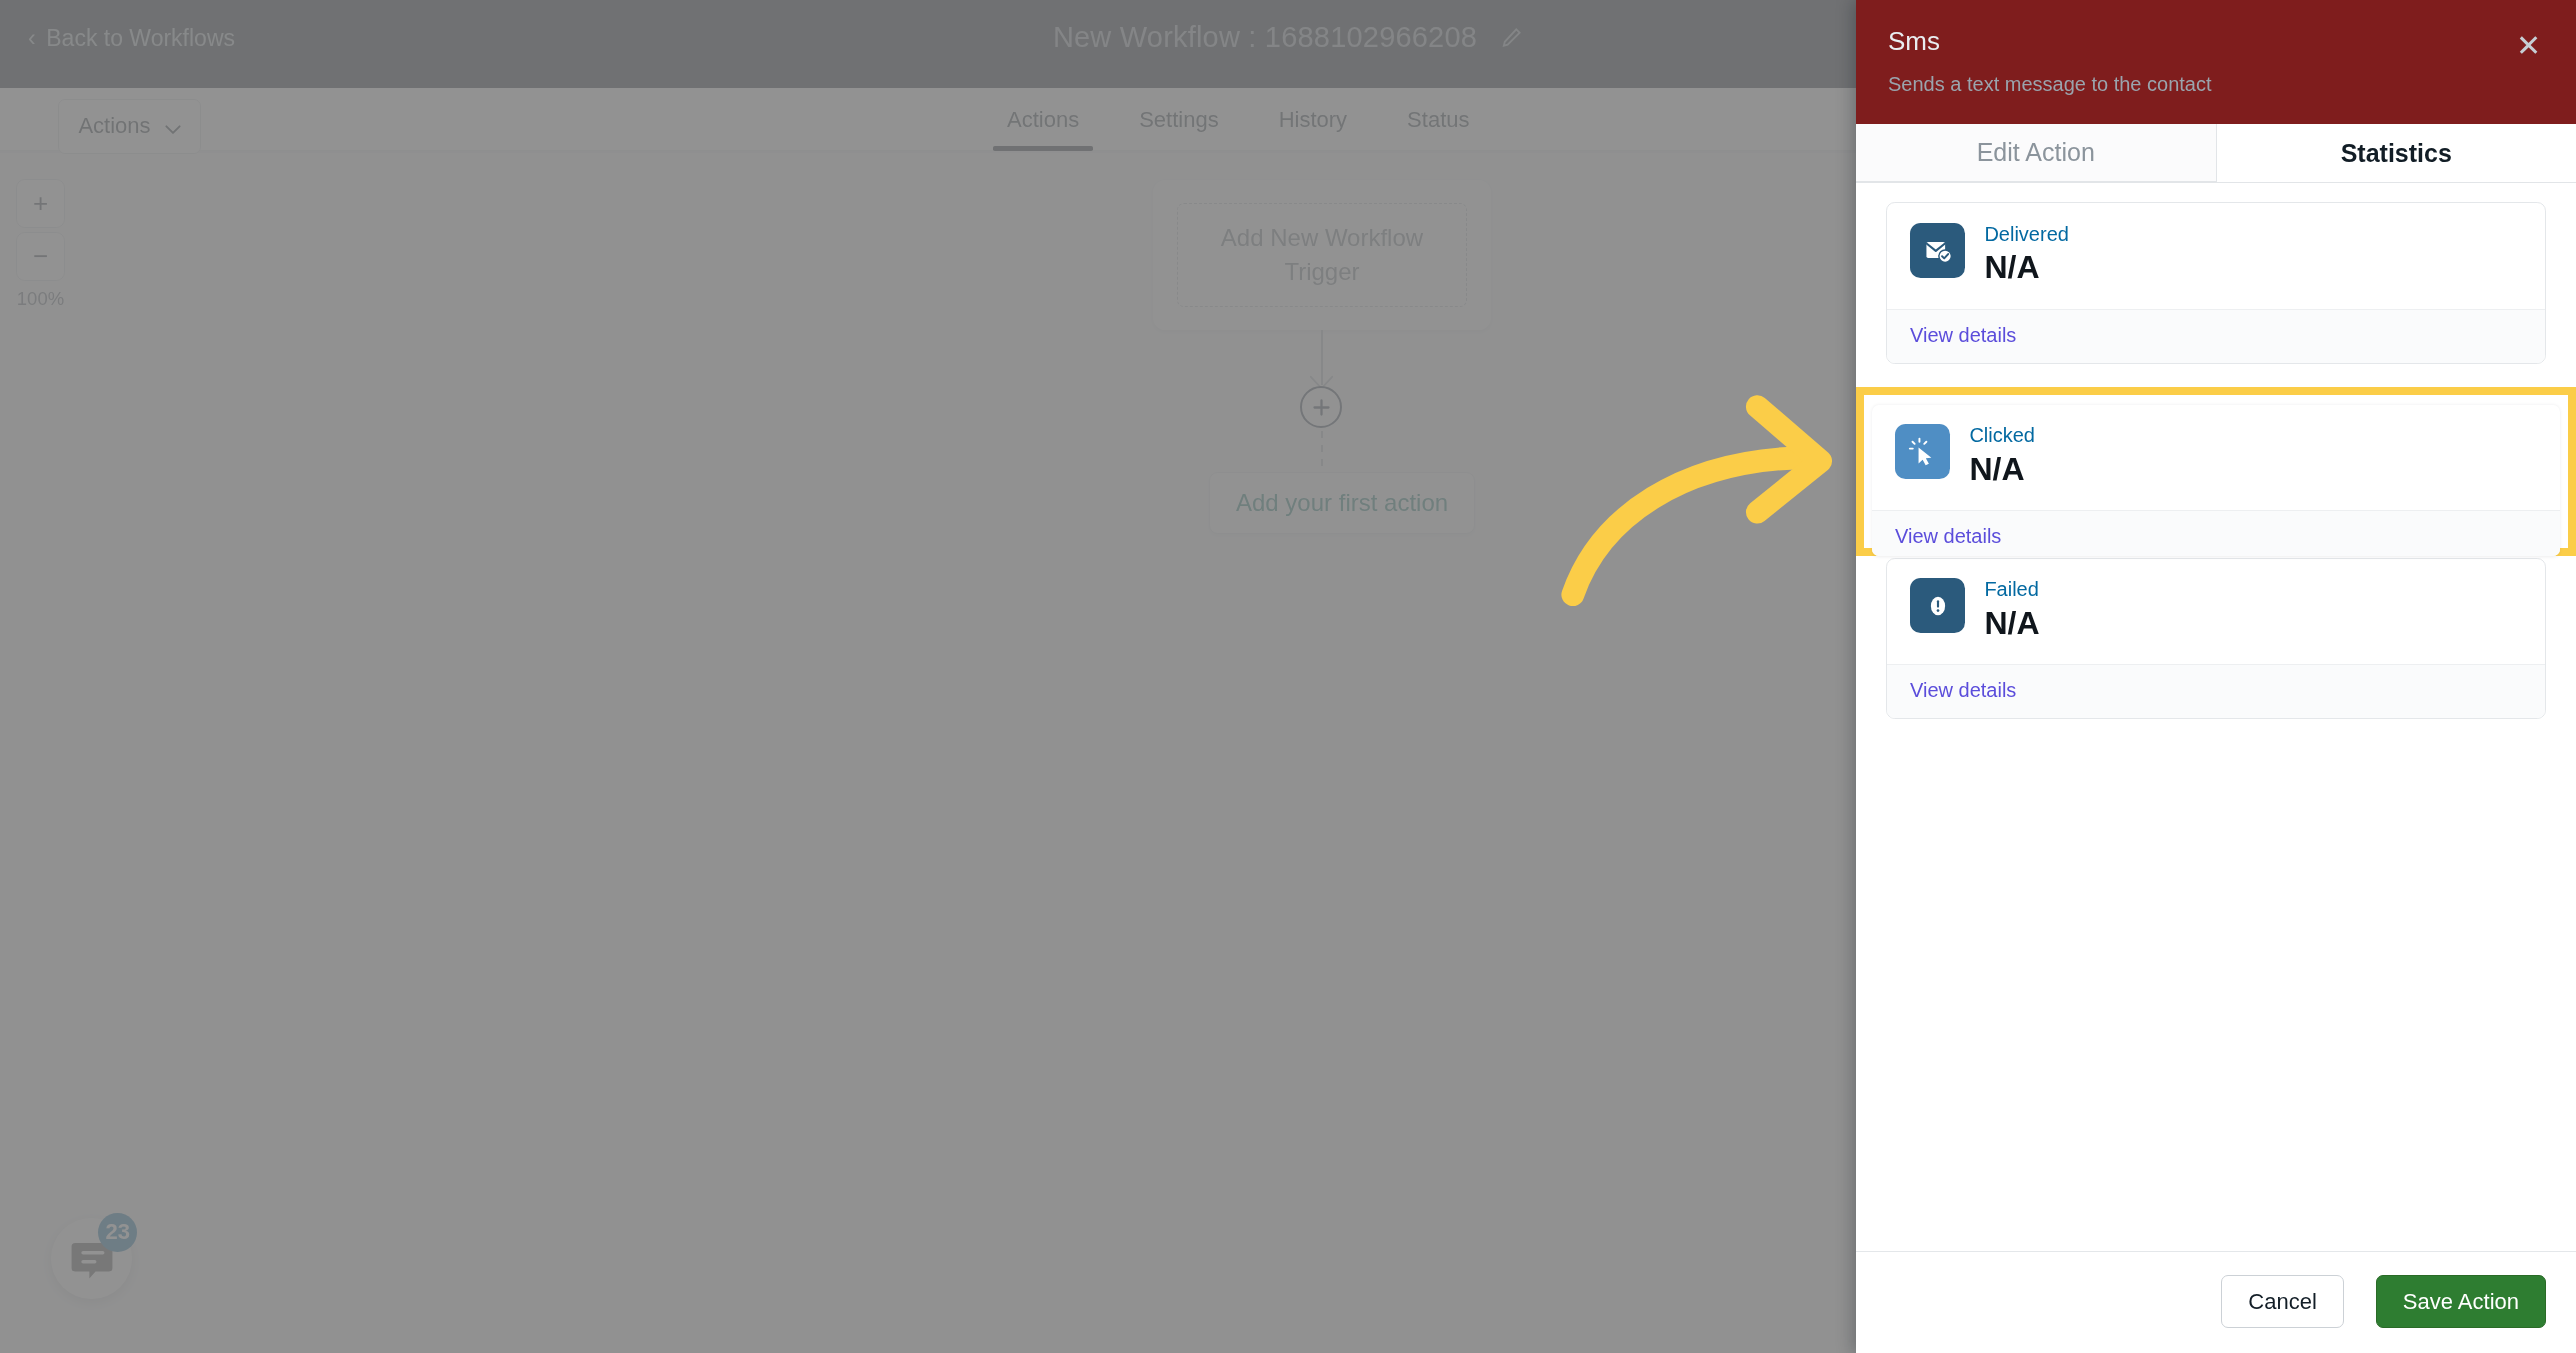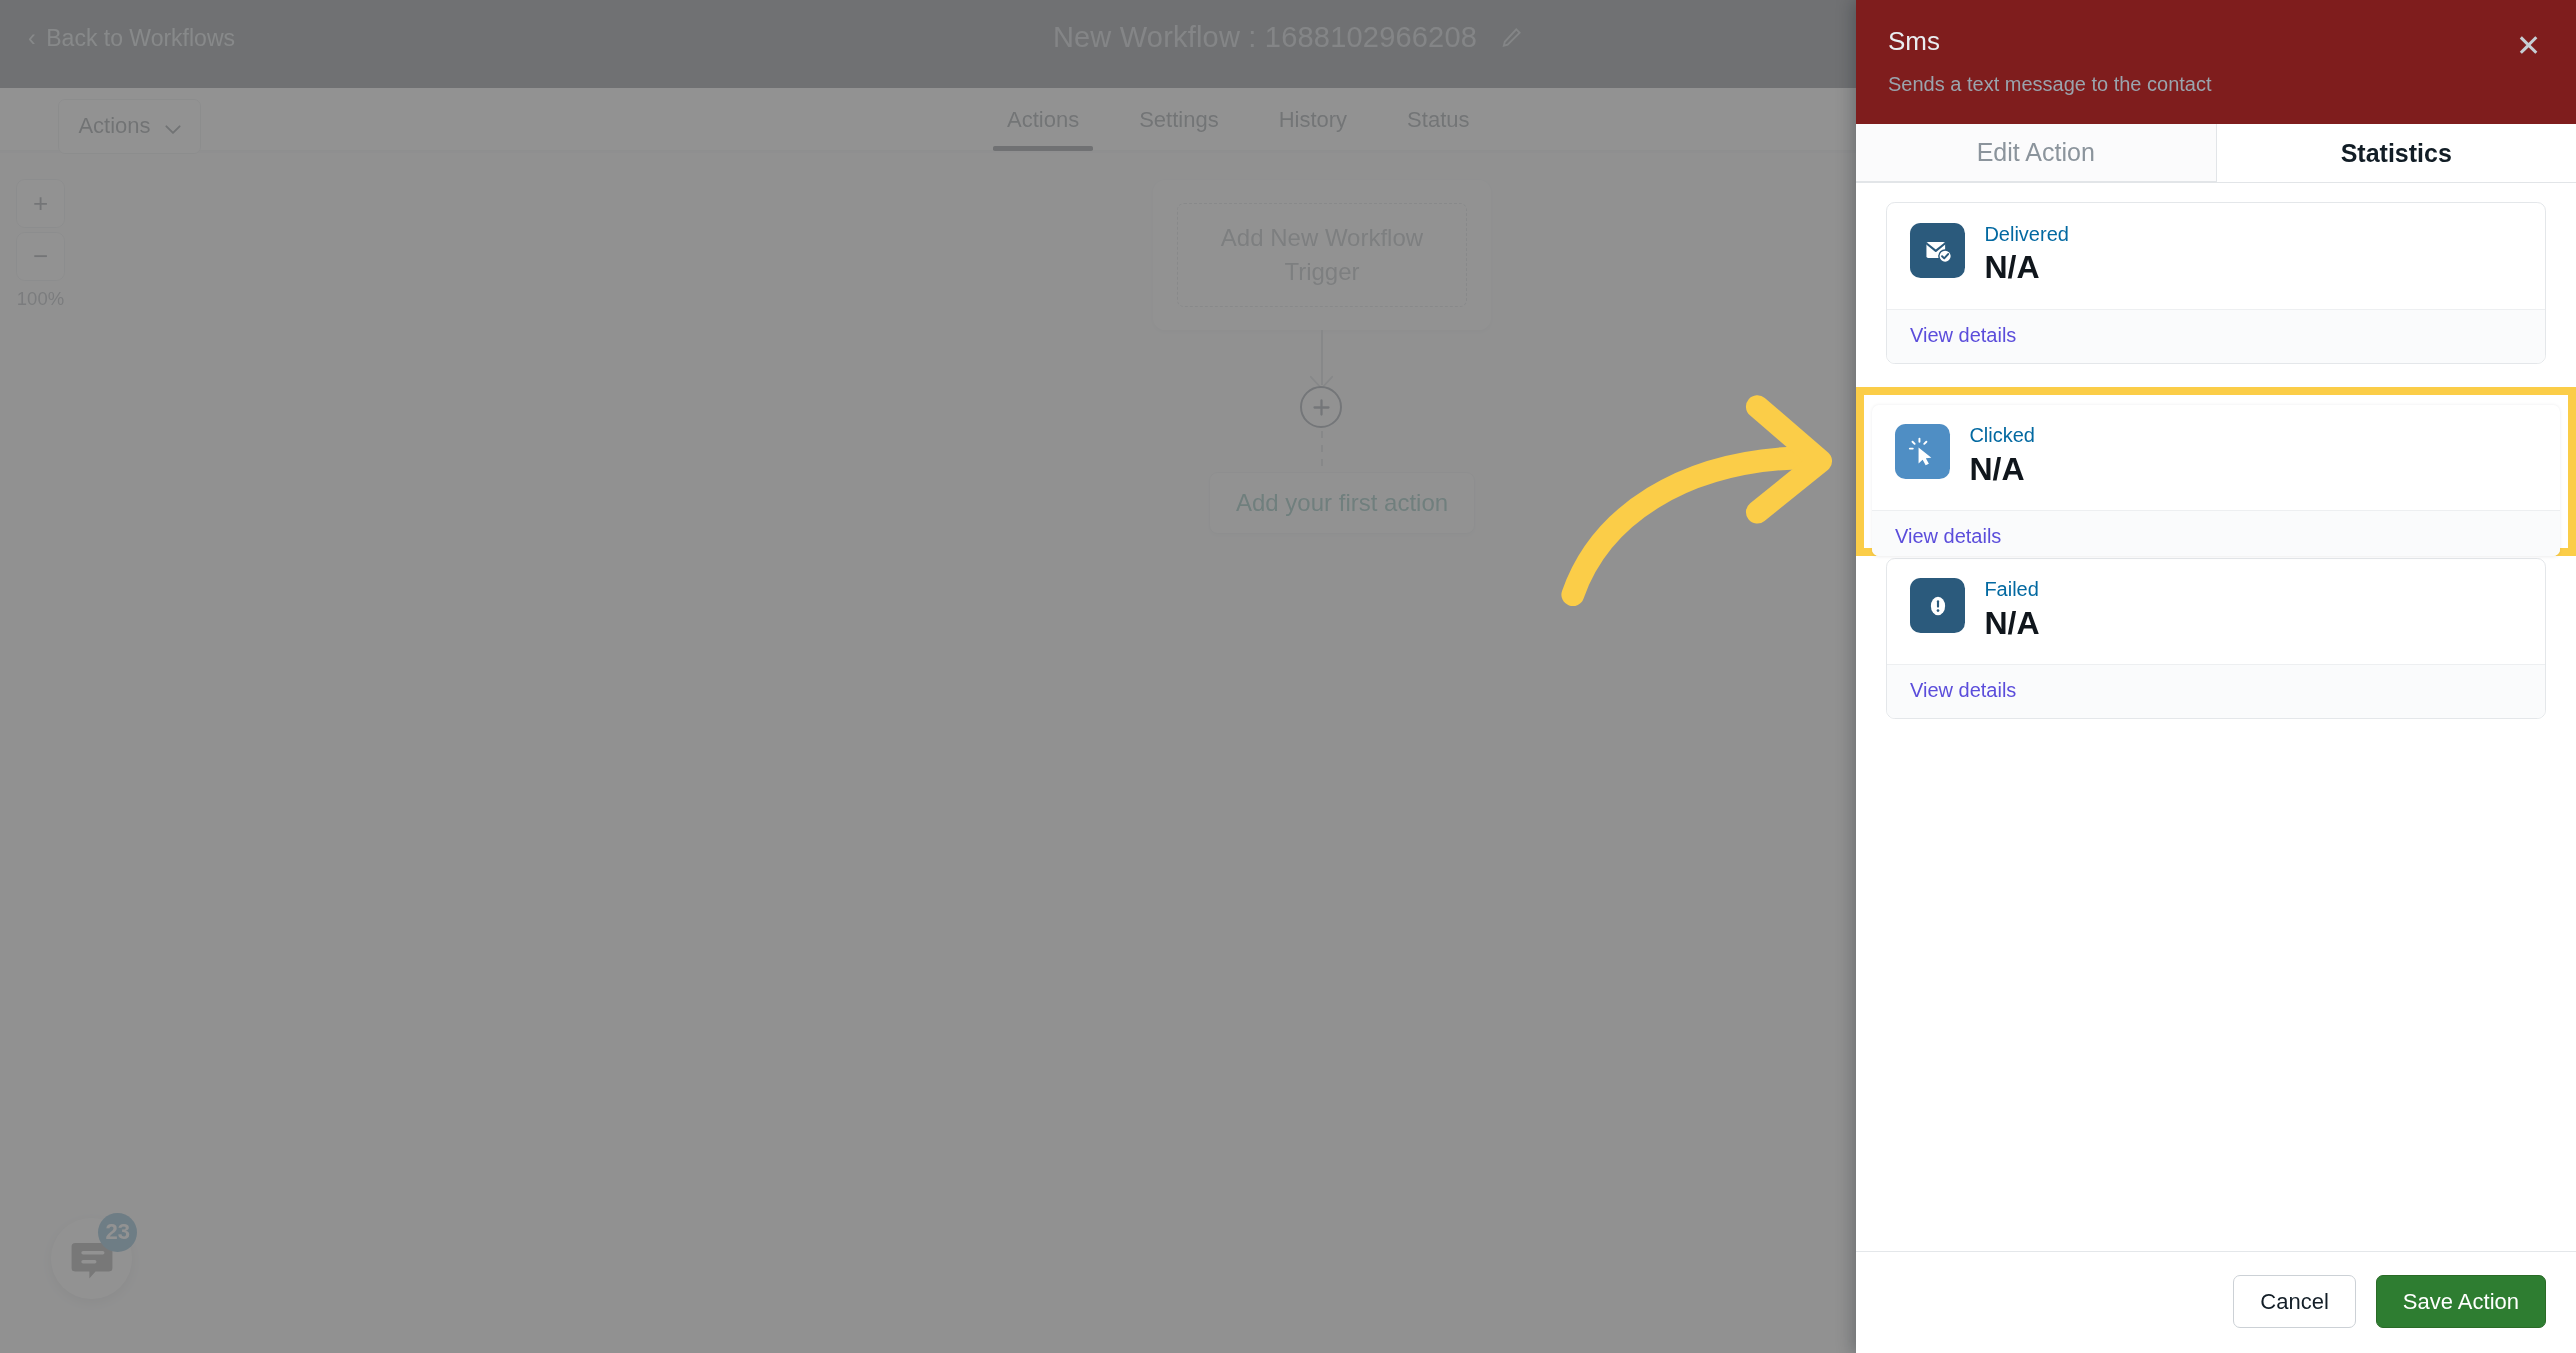--- a/index.html
+++ b/index.html
@@ -378,21 +378,21 @@
     border-radius: 7px;
     margin: 8px;
     height: 100%;
     box-shadow: 0 0.9px 3.5px rgba(20,30,40,0.08);
   }
 
   .panel-footer {
     flex: 0 0 auto;
     border-top: 0.9px solid #e4e7ea;
     padding: 23px 30px 26px 30px;
-    display: flex; justify-content: flex-end; gap: 20px;
+    display: flex; justify-content: flex-end; gap: 32px;
     background: #ffffff;
   }
   .btn {
     font-size: 22px;
     border-radius: 7px;
     padding: 12.3px 26px;
     cursor: pointer;
   }
   .btn-cancel {
     border: 0.9px solid #ccd1d6;

